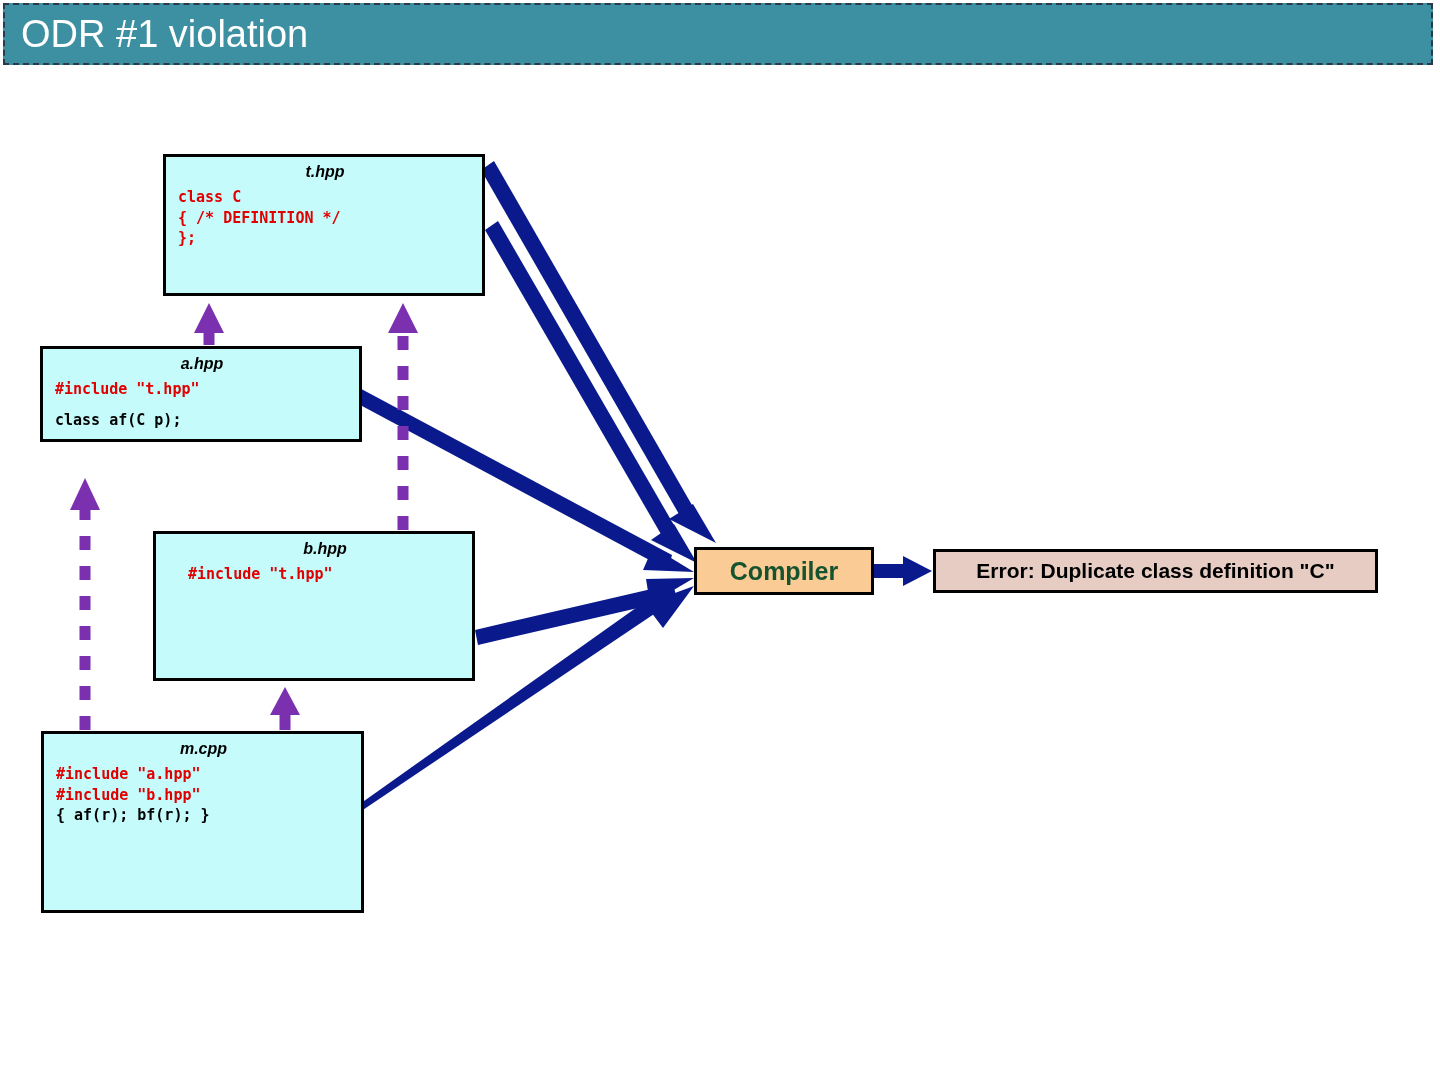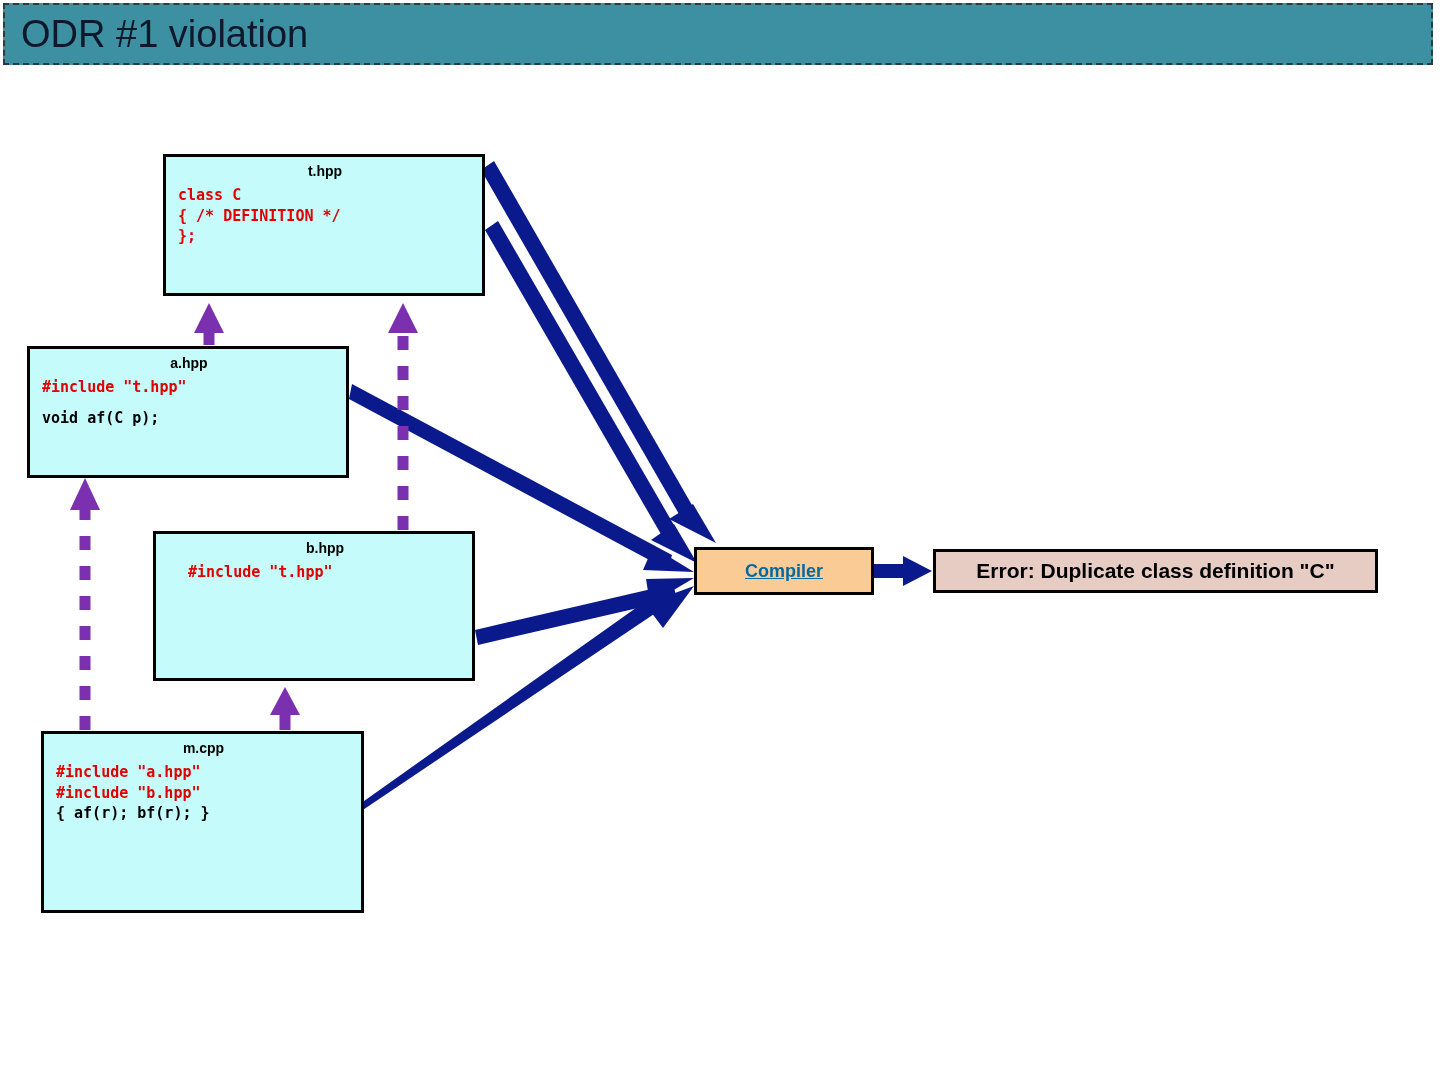--- a/index.html
+++ b/index.html
@@ -27,21 +27,21 @@
     border: 2px dashed #2b3a4a;
     box-sizing: border-box;
   }
   #title-text {
     position: absolute;
     left: 16px;
     top: 50%;
     transform: translateY(-50%);
     font-size: 38px;
     font-weight: 400;
-    color: #0f172a;
+    color: #ffffff;
     font-family: "Liberation Sans", sans-serif;
     white-space: nowrap;
     letter-spacing: 0px;
   }
 
   
   #arrow-layer {
     position: absolute;
     left: 0;
     top: 0;
@@ -53,70 +53,70 @@
   
   .node {
     position: absolute;
     box-sizing: border-box;
     border: 3px solid #000000;
     background: #c6fbfb;
     padding: 6px 10px 8px 12px;
   }
   .node-title {
     text-align: center;
-    font-size: 14px;
+    font-size: 16px;
     font-weight: bold;
     color: #000000;
     font-family: "Liberation Sans", sans-serif;
     margin-bottom: 6px;
     white-space: nowrap;
+    font-style: italic;
   }
   .code {
     font-family: "DejaVu Sans Mono", "Liberation Mono", monospace;
     font-size: 15px;
     font-weight: bold;
     line-height: 1.38;
     white-space: pre;
   }
   .code.red { color: #e00000; }
   .code.black { color: #000000; }
   .code.gap { margin-top: 10px; }
 
   
   #node-thpp {
     left: 163px;  top: 154px;  width: 322px;  height: 142px;
   }
   #node-ahpp {
-    left: 27px;   top: 346px;  width: 322px;  height: 132px;
+    left: 40px;   top: 346px;  width: 322px;  height: 96px;
   }
   #node-bhpp {
     left: 153px;  top: 531px;  width: 322px;  height: 150px; padding-left: 32px;
   }
   #node-mcpp {
     left: 41px;   top: 731px;  width: 323px;  height: 182px;
   }
 
   
   #node-compiler {
     position: absolute;
     left: 694px;  top: 547px;  width: 180px;  height: 48px;
     background: #fbcb96;
     border: 3px solid #000000;
     box-sizing: border-box;
     display: flex;
     align-items: center;
     justify-content: center;
   }
   #compiler-label {
-    font-size: 18px;
-    font-weight: bold;
-    color: #0369a1;
-    font-family: "Liberation Sans", sans-serif;
-    white-space: nowrap;
-    text-decoration: underline;
+    font-size: 25px;
+    font-weight: bold;
+    color: #14532d;
+    font-family: "Liberation Sans", sans-serif;
+    white-space: nowrap;
   }
 
   
   #node-error {
     position: absolute;
     left: 933px;  top: 549px;  width: 445px;  height: 44px;
     background: #e7ccc4;
     border: 3px solid #000000;
     box-sizing: border-box;
     display: flex;
@@ -200,21 +200,21 @@
 <div class="node" id="node-thpp">
   <div class="node-title">t.hpp</div>
   <div class="code red">class C</div>
   <div class="code red">{ /* DEFINITION */</div>
   <div class="code red">};</div>
 </div>
 
 <div class="node" id="node-ahpp">
   <div class="node-title">a.hpp</div>
   <div class="code red">#include "t.hpp"</div>
-  <div class="code black gap">void af(C p);</div>
+  <div class="code black gap">class af(C p);</div>
 </div>
 
 <div class="node" id="node-bhpp">
   <div class="node-title">b.hpp</div>
   <div class="code red">#include "t.hpp"</div>
 </div>
 
 <div class="node" id="node-mcpp">
   <div class="node-title">m.cpp</div>
   <div class="code red">#include "a.hpp"</div>

